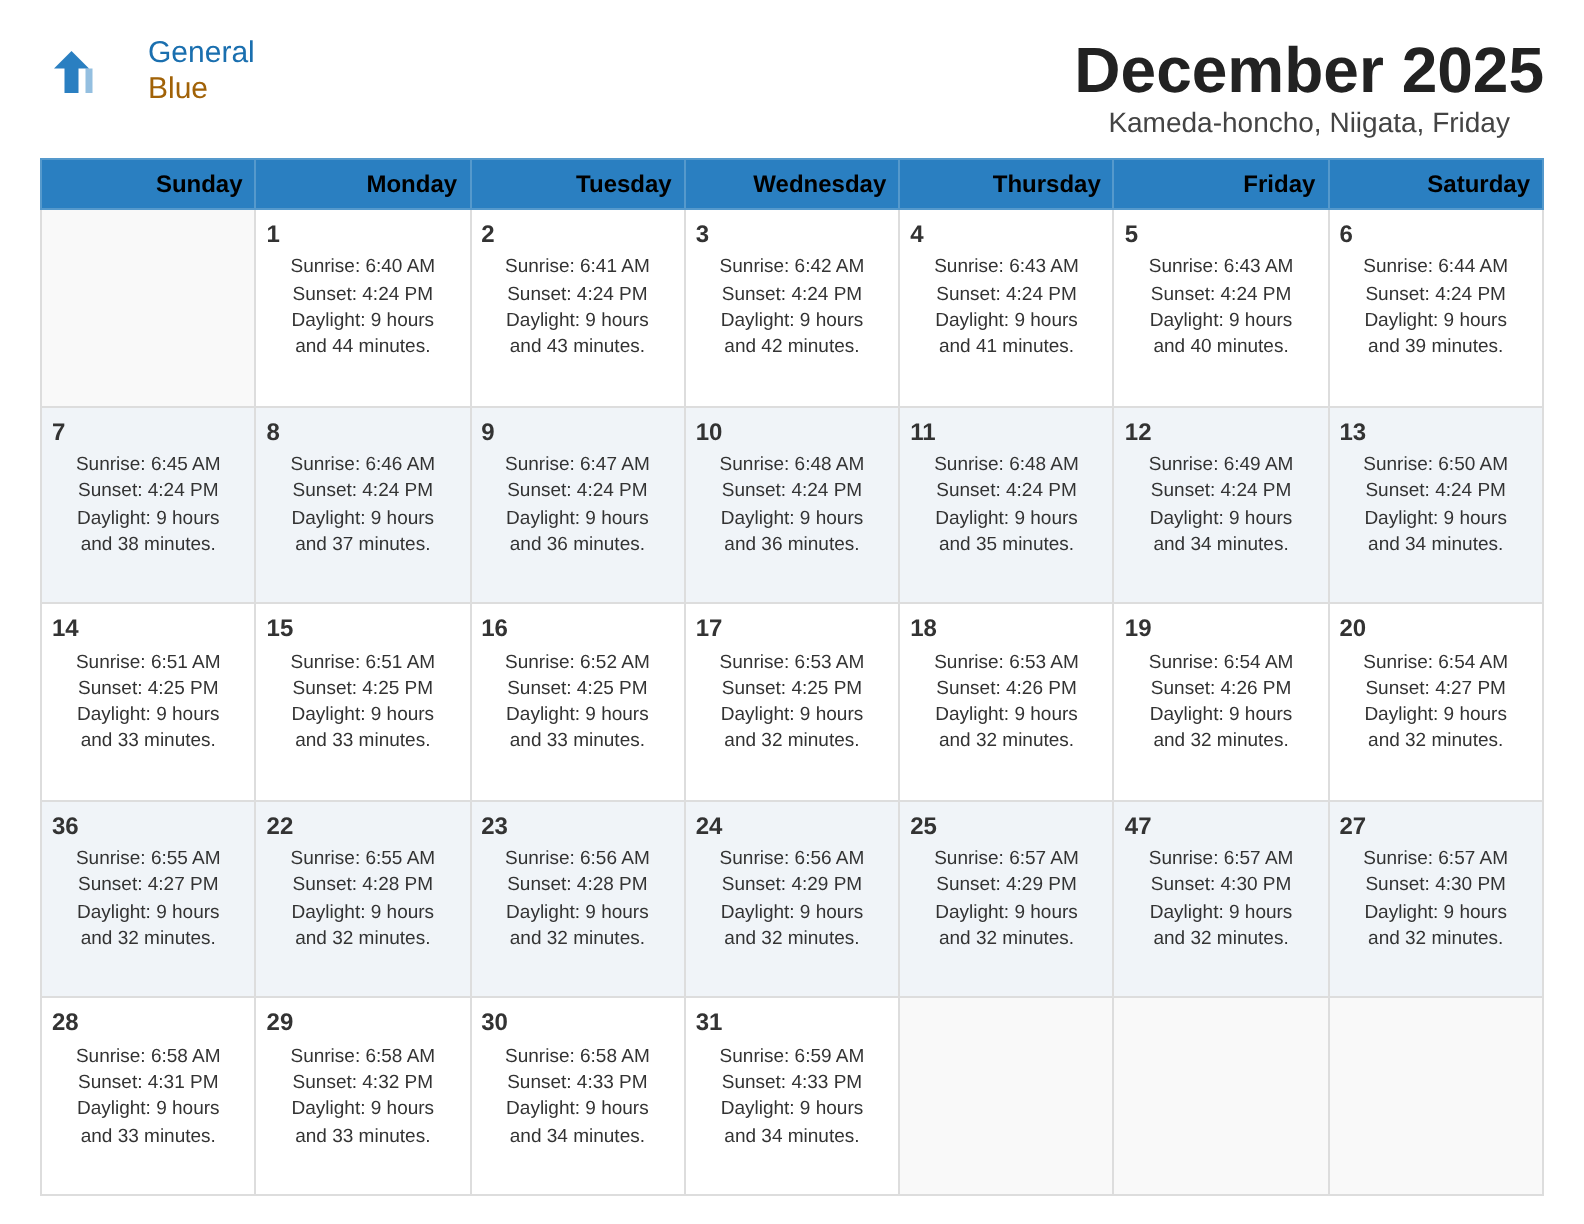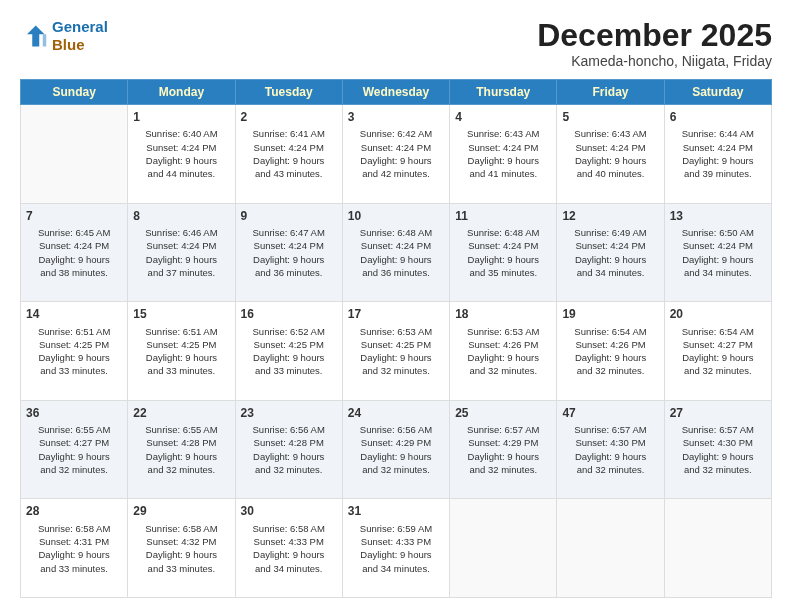--- a/index.html
+++ b/index.html
@@ -23,56 +23,57 @@
       align-items: flex-start;
       margin-bottom: 10px;
     }
     .logo {
       display: flex;
       align-items: center;
       gap: 4px;
     }
     .logo-text {
       font-size: 15px;
-      font-weight: bold;
+      font-weight: normal;
       color: #333;
       line-height: 1.2;
+      margin-left: 22px;
     }
     .logo-text .blue { color: #1a6faf; }
     .logo-icon {
       width: 28px;
       height: 28px;
     }
     .title-block {
-      text-align: right;
+      text-align: center;
     }
     .month-title {
       font-size: 32px;
       font-weight: bold;
       color: #222;
       line-height: 1.1;
     }
     .location {
       font-size: 14px;
       color: #444;
     }
     .calendar {
       flex: 1;
       border: 1px solid #ccc;
       border-collapse: collapse;
       width: 100%;
       table-layout: fixed;
     }
     .calendar th {
       background: #2a7fc1;
-      color: #fef9c3;
+      color: #000000;
       font-size: 12px;
       font-weight: bold;
       padding: 5px 6px;
-      text-align: center;
+      text-align: right;
       border: 1px solid #5599cc;
     }
     .calendar td {
       vertical-align: top;
       padding: 4px 5px;
       border: 1px solid #ddd;
       font-size: 10px;
       color: #333;
       line-height: 1.35;
       background: #fff;

